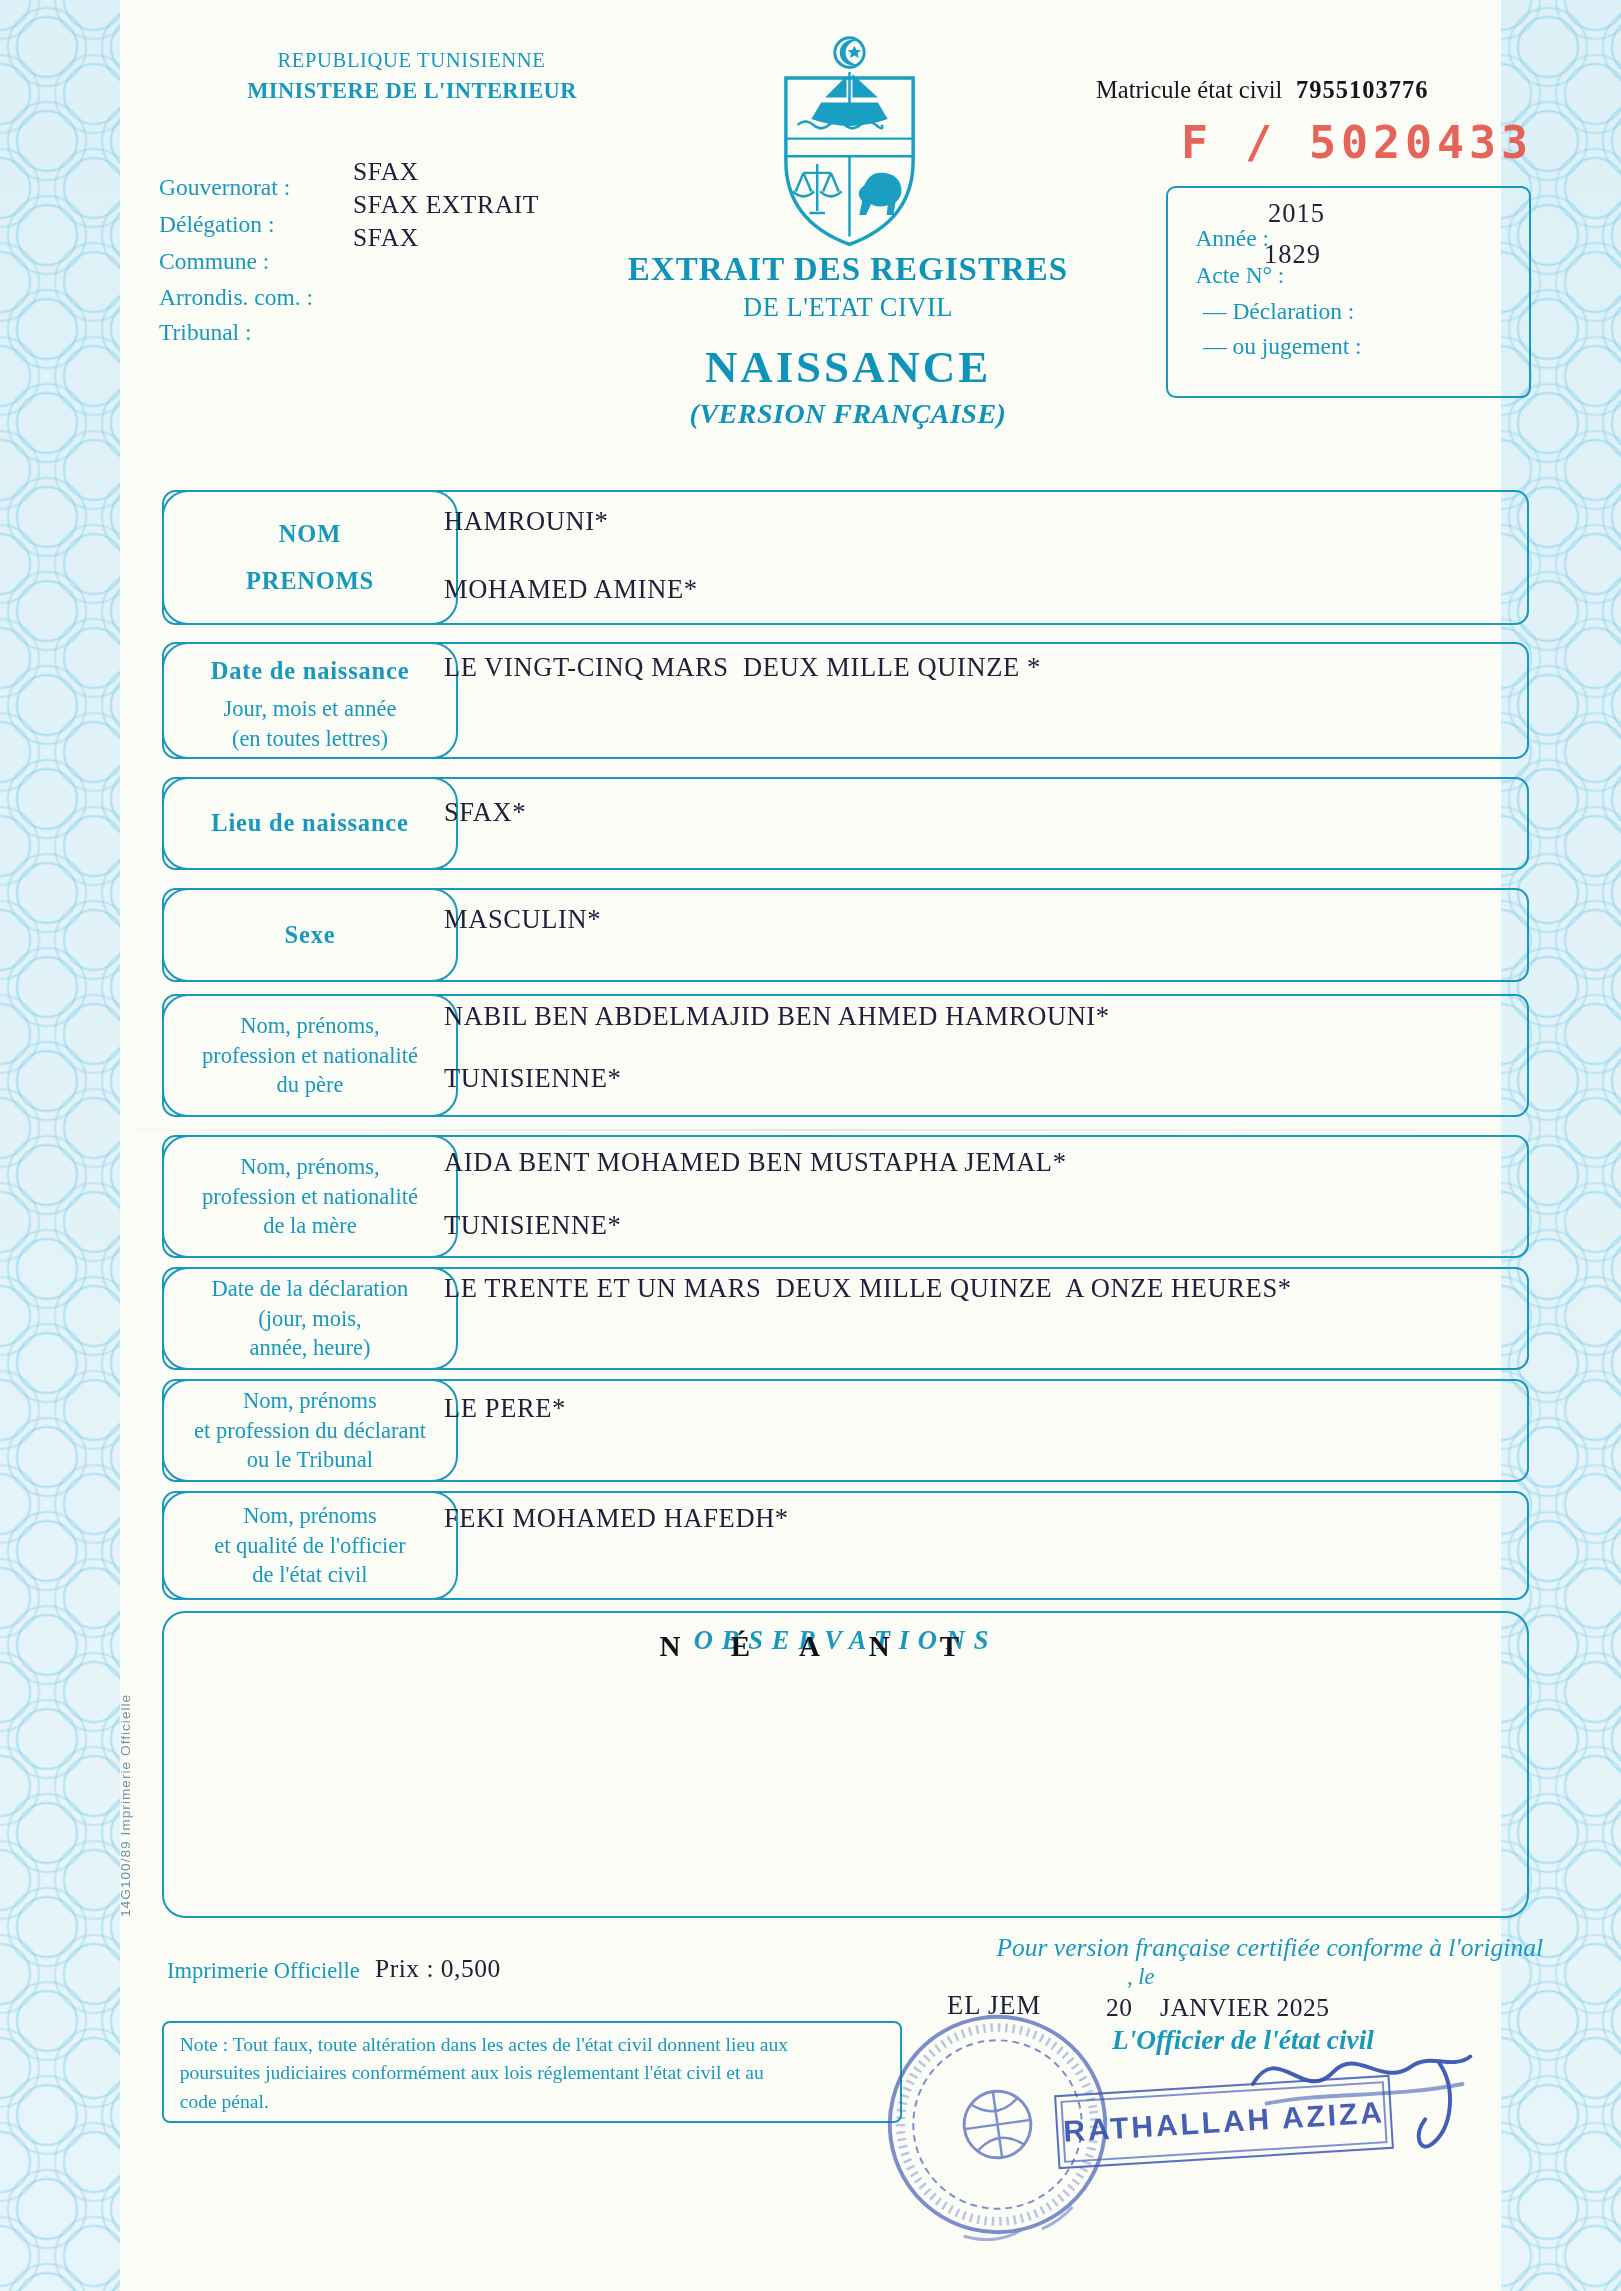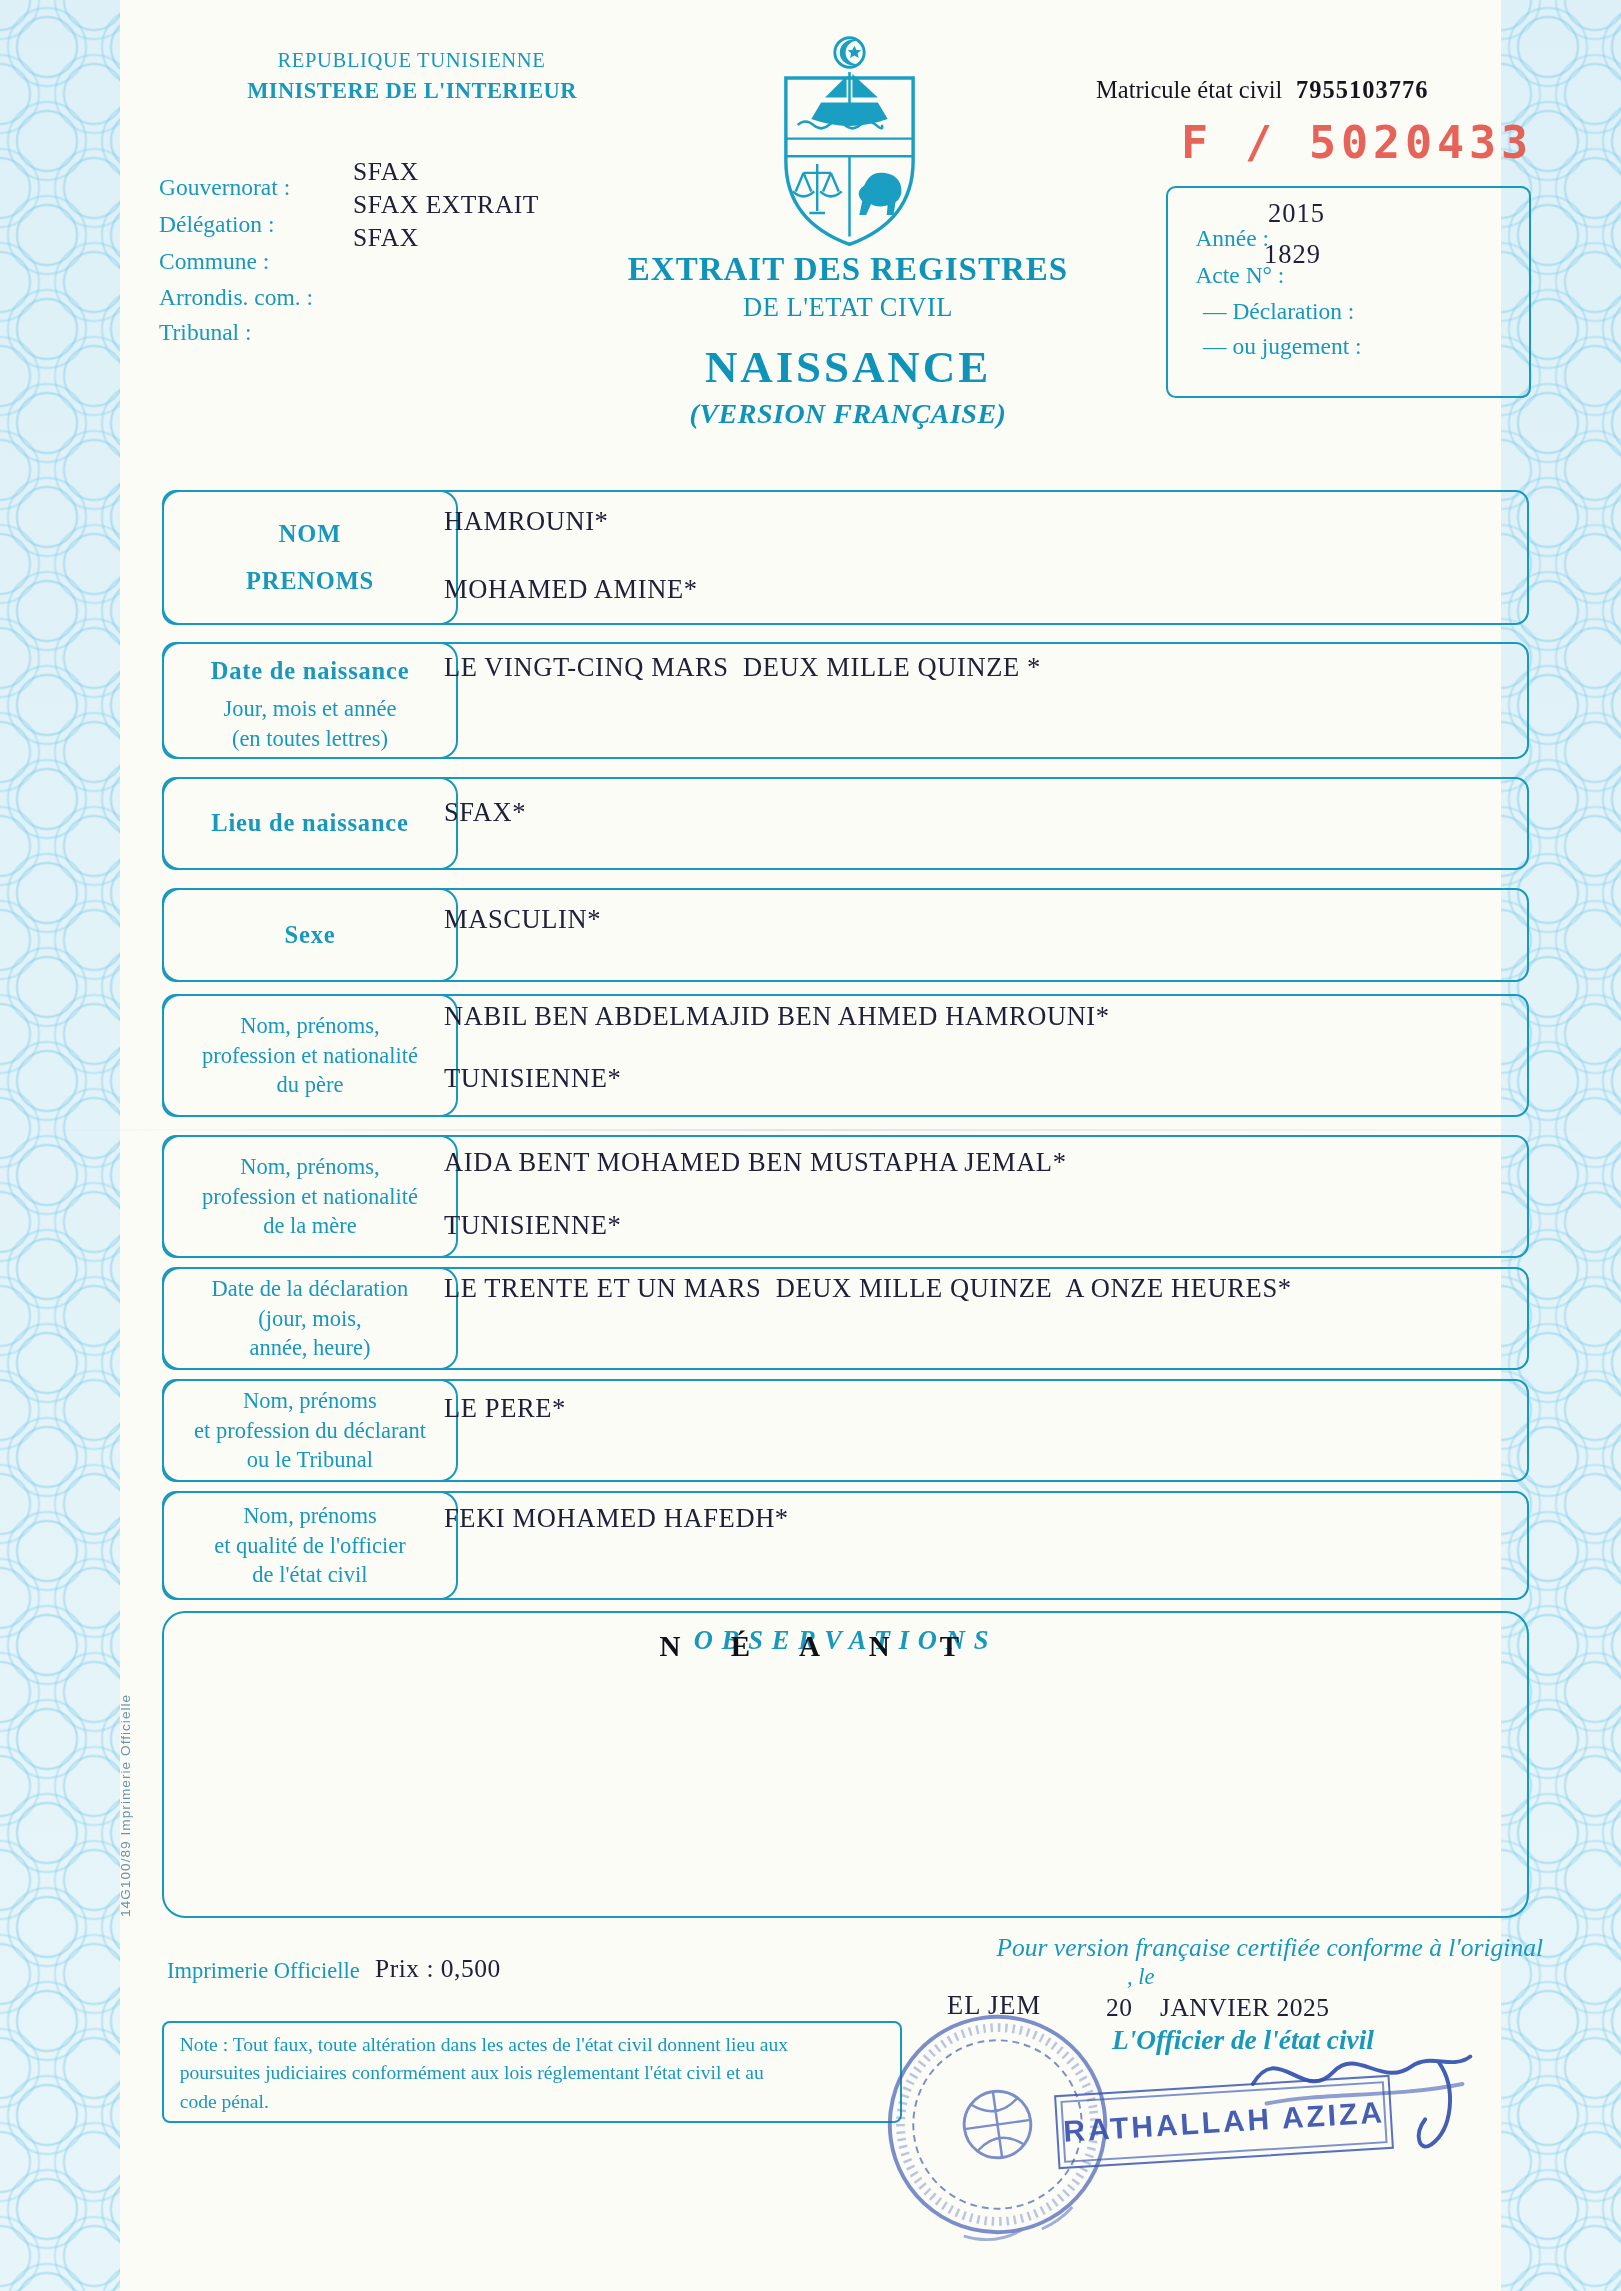--- a/index.html
+++ b/index.html
@@ -55,21 +55,21 @@
   
   .t{position:absolute;left:510px;width:676px;text-align:center;color:var(--teal-deep)}
   .t1{top:251px;font-size:33px;font-weight:bold;letter-spacing:1px}
   .t2{top:292px;font-size:26.5px;letter-spacing:0.5px}
   .t3{top:341px;font-size:45px;font-weight:bold;letter-spacing:2.9px}
   .t4{top:398px;font-size:28px;font-style:italic;font-weight:600;letter-spacing:0.5px}
 
   
   .row{position:absolute;left:162px;width:1367px;border:2px solid var(--teal);border-radius:13.7px}
   .labelbox{position:absolute;left:-2px;top:-2px;bottom:-2px;width:296px;
-    border:2px solid var(--teal);border-radius:18px;background:var(--paper);
+    border:2px solid var(--teal);border-radius:26px;background:var(--paper);
     display:flex;flex-direction:column;align-items:center;justify-content:center;
     text-align:center;padding:3.9px 11.8px;z-index:1}
   .labelbox .strong{white-space:pre-line;color:var(--teal);font-weight:bold;font-size:24.5px;
     letter-spacing:0.8px;line-height:1.9}
   .labelbox .rest{white-space:pre-line;color:var(--teal);font-size:22.5px;line-height:1.32}
   .val{position:absolute;left:280px;color:var(--ink);font-size:26.5px;letter-spacing:0.6px;
     white-space:pre-wrap;z-index:2}
   .r1{top:490px;height:135px}  .r1 .v1{top:13.7px}  .r1 .v2{top:82px}
   .r2{top:642px;height:117px}  .r2 .v1{top:7.8px}
   .r3{top:777px;height:93px}   .r3 .v1{top:17.6px}

